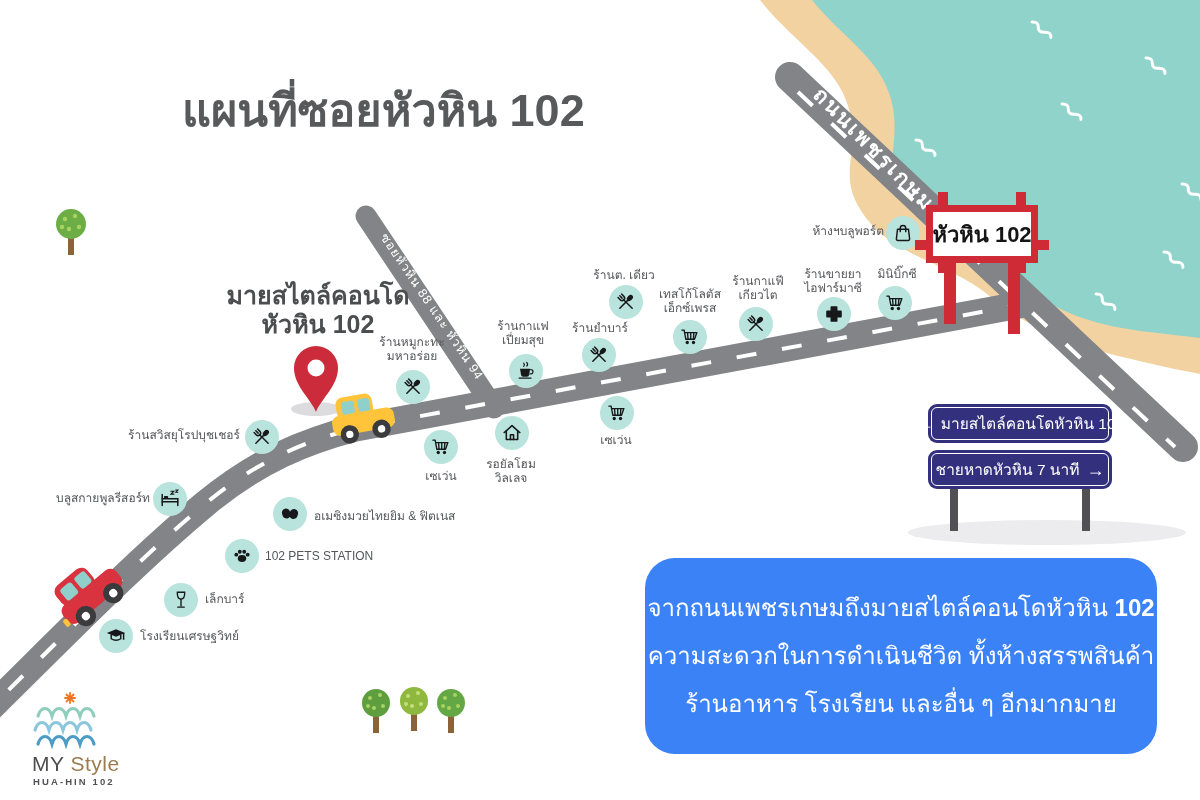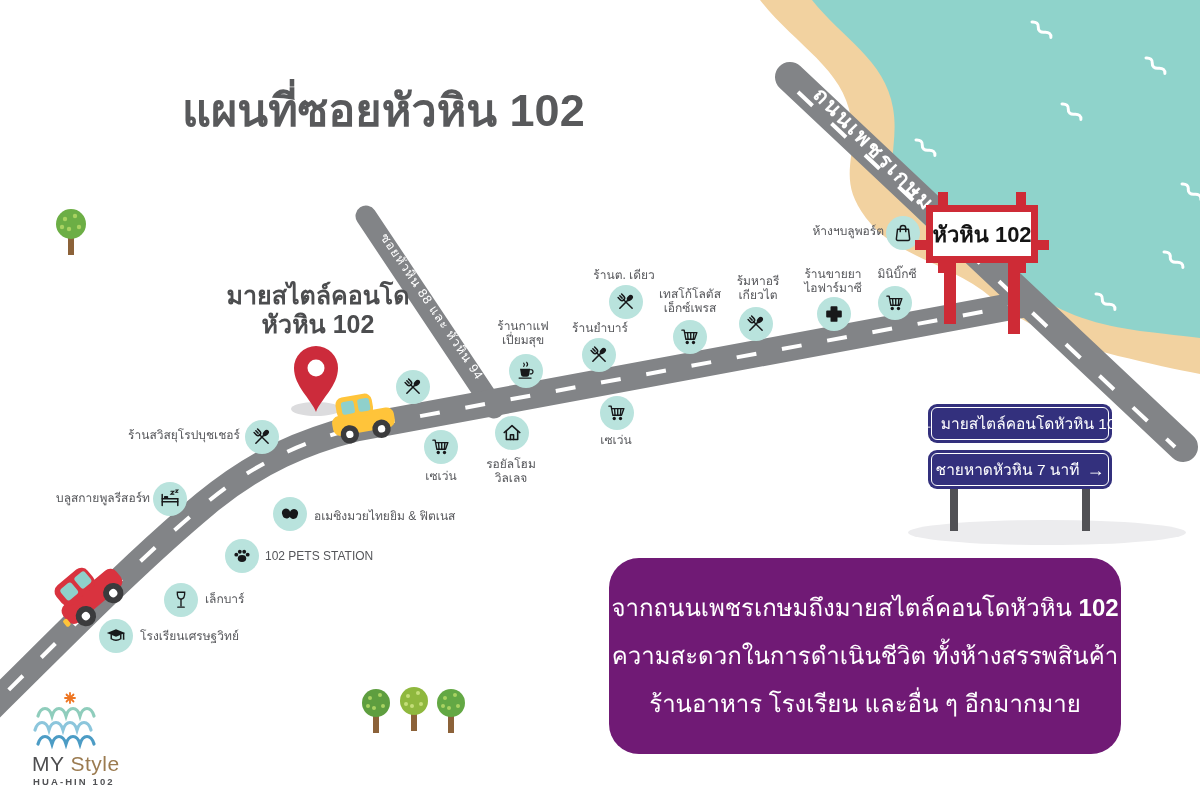--- a/index.html
+++ b/index.html
@@ -29,21 +29,21 @@
   .post-red{position:absolute;width:12px;background:#CE2B36;z-index:4;}
   
   .dir-sign{position:absolute;left:928px;width:184px;height:39px;background:#33307D;border-radius:9px;
     padding:3px;box-sizing:border-box;z-index:3;}
   .dir-inner{border:1.5px solid #fff;border-radius:6px;height:100%;box-sizing:border-box;
     display:flex;align-items:center;justify-content:center;gap:7px;color:#fff;font-size:15.5px;white-space:nowrap;}
   .dir-arrow{font-size:18px;line-height:1;}
   .post-gray{position:absolute;width:8px;height:44px;background:#515155;top:487px;z-index:2;}
   #sign-shadow{left:908px;top:520px;width:278px;height:25px;background:#ECECEE;border-radius:50%;z-index:1;}
   
-  #info-box{left:609px;top:558px;width:512px;height:196px;background:#701a75;border-radius:30px;
+  #info-box{left:645px;top:558px;width:512px;height:196px;background:#3b82f6;border-radius:30px;
     display:flex;flex-direction:column;justify-content:center;text-align:center;color:#fff;z-index:6;}
   .info-line{font-size:24px;line-height:48px;white-space:nowrap;}
   .info-line .b{font-weight:bold;}
   
   #logo{left:30px;top:692px;width:130px;}
   #logo-brand{position:absolute;left:2px;top:60px;font-size:21px;white-space:nowrap;}
   #logo-brand .p1{color:#4E4E50;letter-spacing:.5px;}
   #logo-brand .p2{color:#9B7B50;letter-spacing:.5px;}
   #logo-sub{position:absolute;left:3px;top:84px;font-size:9.5px;font-weight:bold;letter-spacing:2.1px;color:#515255;white-space:nowrap;}
 </style>
@@ -318,20 +318,24 @@
             <ellipse cx="0" cy="-6" rx="2.7" ry="3.9" fill="#17181A" stroke="none"></ellipse>
             <line x1="0" y1="-2.5" x2="0" y2="9.5"></line>
           </g>
           <g transform="rotate(-45)">
             <line x1="0" y1="-4" x2="0" y2="9.5"></line>
             <path d="M-2.7,-9.5 V-6 A2.7,2.7 0 0 0 2.7,-6 V-9.5 M0,-9.5 V-6"></path>
           </g>
         </g>
       </svg>
     </div>
+    <div class="lm-label " style="left: 412px; top: 350px;">
+      <div>ร้านหมูกะทะ</div>
+      <div>มหาอร่อย</div>
+    </div>
     <div class="lm-icon" style="left: 526px; top: 371px;">
       <svg viewBox="0 0 24 24">
         <path d="M5.5,9.5 h11 l-1.1,6.8 q-0.3,1.9 -2.3,1.9 h-4.2 q-2,0 -2.3,-1.9 Z" fill="#17181A"></path>
         <path d="M16.6,10.5 q3,-0.2 3,2.3 q0,2.6 -3.6,2.3" fill="none" stroke="#17181A" stroke-width="1.4"></path>
         <path d="M4.5,19.7 h13" stroke="#17181A" stroke-width="1.4" stroke-linecap="round"></path>
         <path d="M9.5,3.5 q1.6,1.7 0,3.4 M12.8,2.5 q1.9,2 0,4.2" fill="none" stroke="#17181A" stroke-width="1.3" stroke-linecap="round"></path>
       </svg>
     </div>
     <div class="lm-label " style="left: 523px; top: 334px;">
       <div>ร้านกาแฟ</div>
@@ -393,21 +397,21 @@
             <line x1="0" y1="-2.5" x2="0" y2="9.5"></line>
           </g>
           <g transform="rotate(-45)">
             <line x1="0" y1="-4" x2="0" y2="9.5"></line>
             <path d="M-2.7,-9.5 V-6 A2.7,2.7 0 0 0 2.7,-6 V-9.5 M0,-9.5 V-6"></path>
           </g>
         </g>
       </svg>
     </div>
     <div class="lm-label " style="left: 758px; top: 289px;">
-      <div>ร้มหาอรี</div>
+      <div>ร้านกาแฟี</div>
       <div>เกียวไต</div>
     </div>
     <div class="lm-icon" style="left: 834px; top: 314px;">
       <svg viewBox="0 0 24 24">
         <path d="M9.2,3.5 h5.6 a1,1 0 0 1 1,1 v3.7 h3.7 a1,1 0 0 1 1,1 v5.6 a1,1 0 0 1 -1,1 h-3.7 v3.7 a1,1 0 0 1 -1,1 h-5.6 a1,1 0 0 1 -1,-1 v-3.7 H4.5 a1,1 0 0 1 -1,-1 V9.2 a1,1 0 0 1 1,-1 h3.7 V4.5 a1,1 0 0 1 1,-1 Z" fill="#17181A"></path>
       </svg>
     </div>
     <div class="lm-label " style="left: 833px; top: 282px;">
       <div>ร้านขายยา</div>
       <div>ไอฟาร์มาซี</div>

